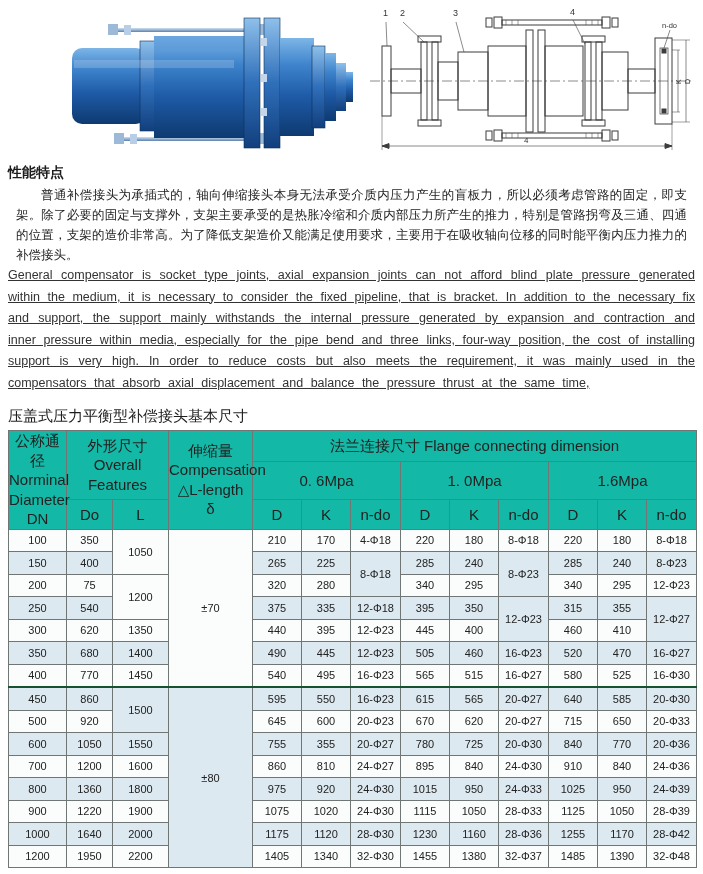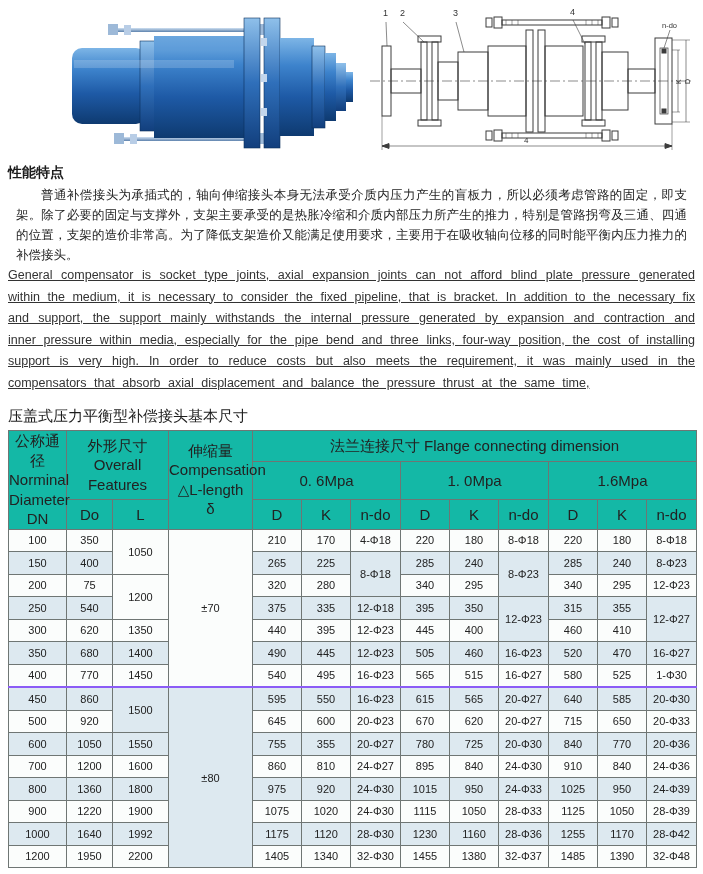--- a/index.html
+++ b/index.html
@@ -13,21 +13,21 @@
   .en-title{font-size:19px;font-weight:500;margin:7px 8px 2px 8px;color:#111;}
   .en-body{font-size:12.5px;line-height:1.72;margin:0 8px;text-align:justify;word-spacing:4px;color:#333;text-decoration:underline;}
   .tbl-title-cn{font-size:15px;font-weight:normal;margin:13px 8px 3px 8px;}
   .tbl-title-en{font-size:13.5px;margin:0 8px 7px 8px;color:#222;word-spacing:3px;}
   table.dims{border-collapse:collapse;table-layout:fixed;width:688px;margin:4px 0 0 8px;
              font-size:11px;color:#222;}
   table.dims th,table.dims td{border:1px solid #6f7674;text-align:center;vertical-align:middle;padding:0;}
   table.dims thead th{background:#14b8a6;font-weight:normal;white-space:pre-line;line-height:1.3;font-size:15px;}
   table.dims tbody td{height:21.5px;background:#fbfdfc;}
   table.dims tr.stripe td{background:#dde9f0;}
-  table.dims tr.sec td{border-top:2px solid #8b5cf6;margin-left:39px;}
+  table.dims tr.sec td{border-top:2px solid #14532d;margin-left:39px;}
   .h1row th{height:16px;}
   .h2row th{height:24px;margin-top:33px;}
   .h3row th{height:24px;}
   svg text{font-family:"Liberation Sans","DejaVu Sans",sans-serif;}
 </style>
 </head>
 <body>
 
 <div class="page">
 
@@ -322,21 +322,21 @@
           <td>770</td>
           <td>1450</td>
           <td>540</td>
           <td>495</td>
           <td>16-Φ23</td>
           <td>565</td>
           <td>515</td>
           <td>16-Φ27</td>
           <td>580</td>
           <td>525</td>
-          <td>1-Φ30</td>
+          <td>16-Φ30</td>
         </tr>
         <tr class="stripe sec">
           <td>450</td>
           <td>860</td>
           <td rowspan="2">1500</td>
           <td rowspan="8">±80</td>
           <td>595</td>
           <td>550</td>
           <td>16-Φ23</td>
           <td>615</td>
@@ -411,21 +411,21 @@
           <td>1115</td>
           <td>1050</td>
           <td>28-Φ33</td>
           <td>1125</td>
           <td>1050</td>
           <td>28-Φ39</td>
         </tr>
         <tr class="stripe">
           <td>1000</td>
           <td>1640</td>
-          <td>1992</td>
+          <td>2000</td>
           <td>1175</td>
           <td>1120</td>
           <td>28-Φ30</td>
           <td>1230</td>
           <td>1160</td>
           <td>28-Φ36</td>
           <td>1255</td>
           <td>1170</td>
           <td>28-Φ42</td>
         </tr>

